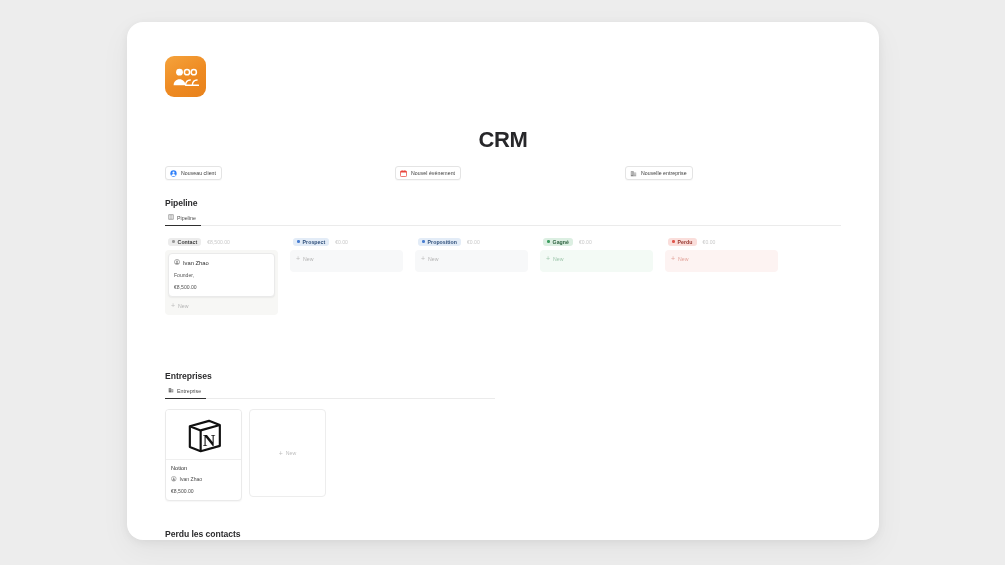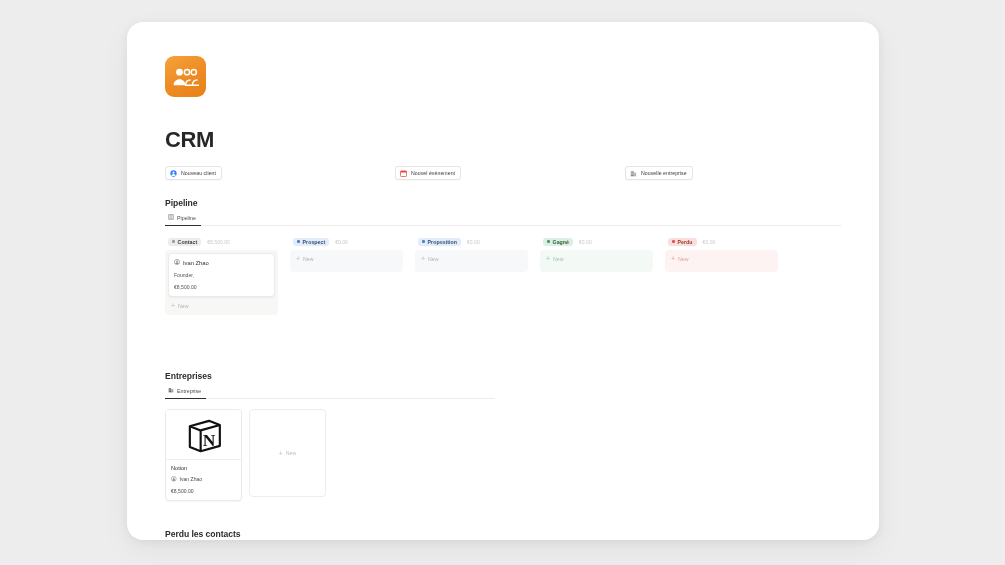--- a/index.html
+++ b/index.html
@@ -24,21 +24,21 @@
   .app-icon {
     width: 41px; height: 41px; border-radius: 9px;
     background: linear-gradient(150deg, #f5a33c 0%, #ee8a22 55%, #e8821b 100%);
     display: flex; align-items: center; justify-content: center;
   }
   .app-icon svg { display:block; }
 
   
   .page-title {
     font-size: 22px; font-weight: bold; color: #27272a;
-    letter-spacing: -0.4px; margin-top: 30px;
+    letter-spacing: -0.4px; margin-top: 30px; text-align: center;
   }
 
   
   .actions { position: relative; margin-top: 13px; height: 15px; }
   .btn {
     position: absolute; top: 0;
     height: 14px;
     display: inline-flex; align-items: center; gap: 4px;
     border: 1px solid #e4e4e4; border-radius: 3px;
     background: #fff;

